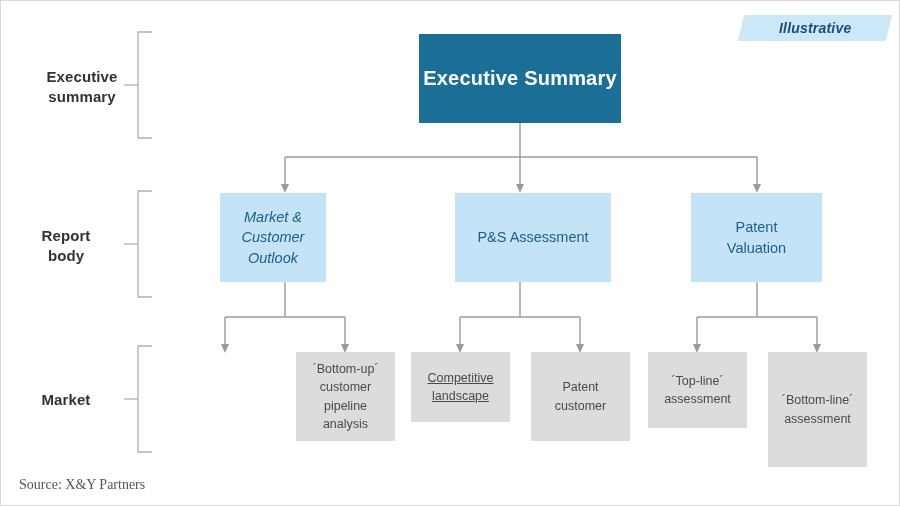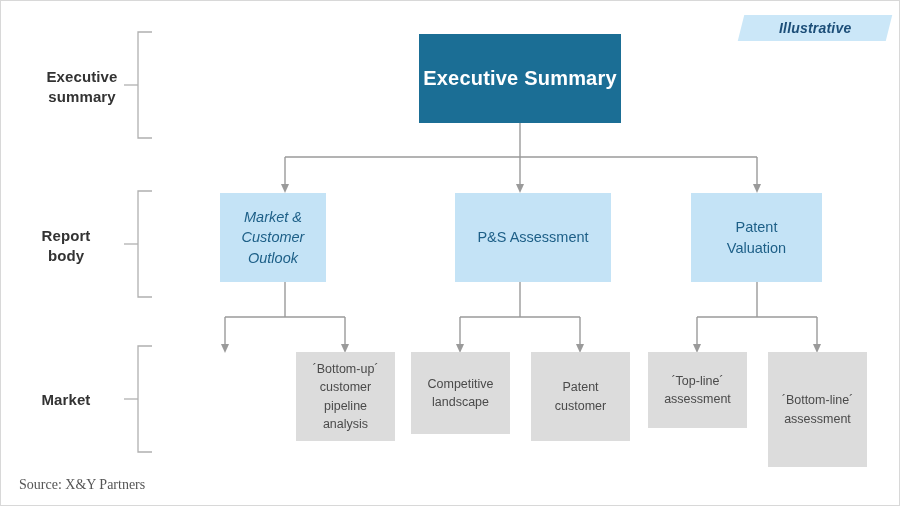--- a/index.html
+++ b/index.html
@@ -164,21 +164,21 @@
 
   <div class="node node-body" style="left:690px; top:192px; width:131px; height:89px; white-space:pre-line;">Patent
 Valuation</div>
 
 
   <div class="node node-annex" style="left:295px; top:351px; width:99px; height:89px; white-space:pre-line;text-align:center;">´Bottom-up´
 customer
 pipeline
 analysis</div>
 
-  <div class="node node-annex" style="left:410px; top:351px; width:99px; height:82px; white-space:pre-line;">Competitive
+  <div class="node node-annex" style="left:410px; top:351px; width:99px; height:70px; white-space:pre-line;text-decoration:underline;">Competitive
 landscape</div>
 
   <div class="node node-annex" style="left:530px; top:351px; width:99px; height:89px; white-space:pre-line;">Patent
 customer</div>
 
   <div class="node node-annex" style="left:647px; top:351px; width:99px; height:76px; white-space:pre-line;">´Top-line´
 assessment</div>
 
   <div class="node node-annex" style="left:767px; top:351px; width:99px; height:115px; white-space:pre-line;">´Bottom-line´
 assessment</div>

